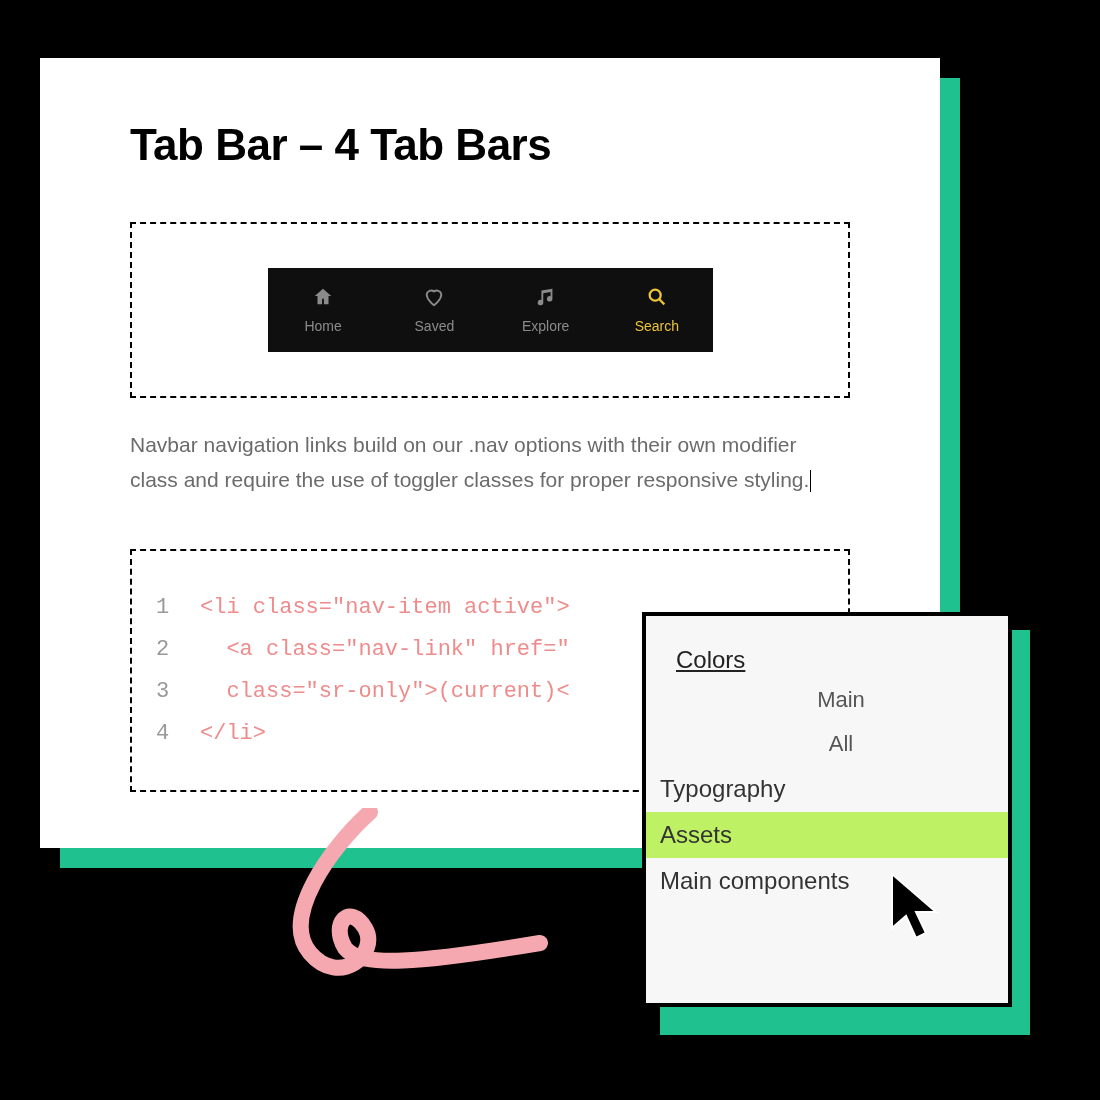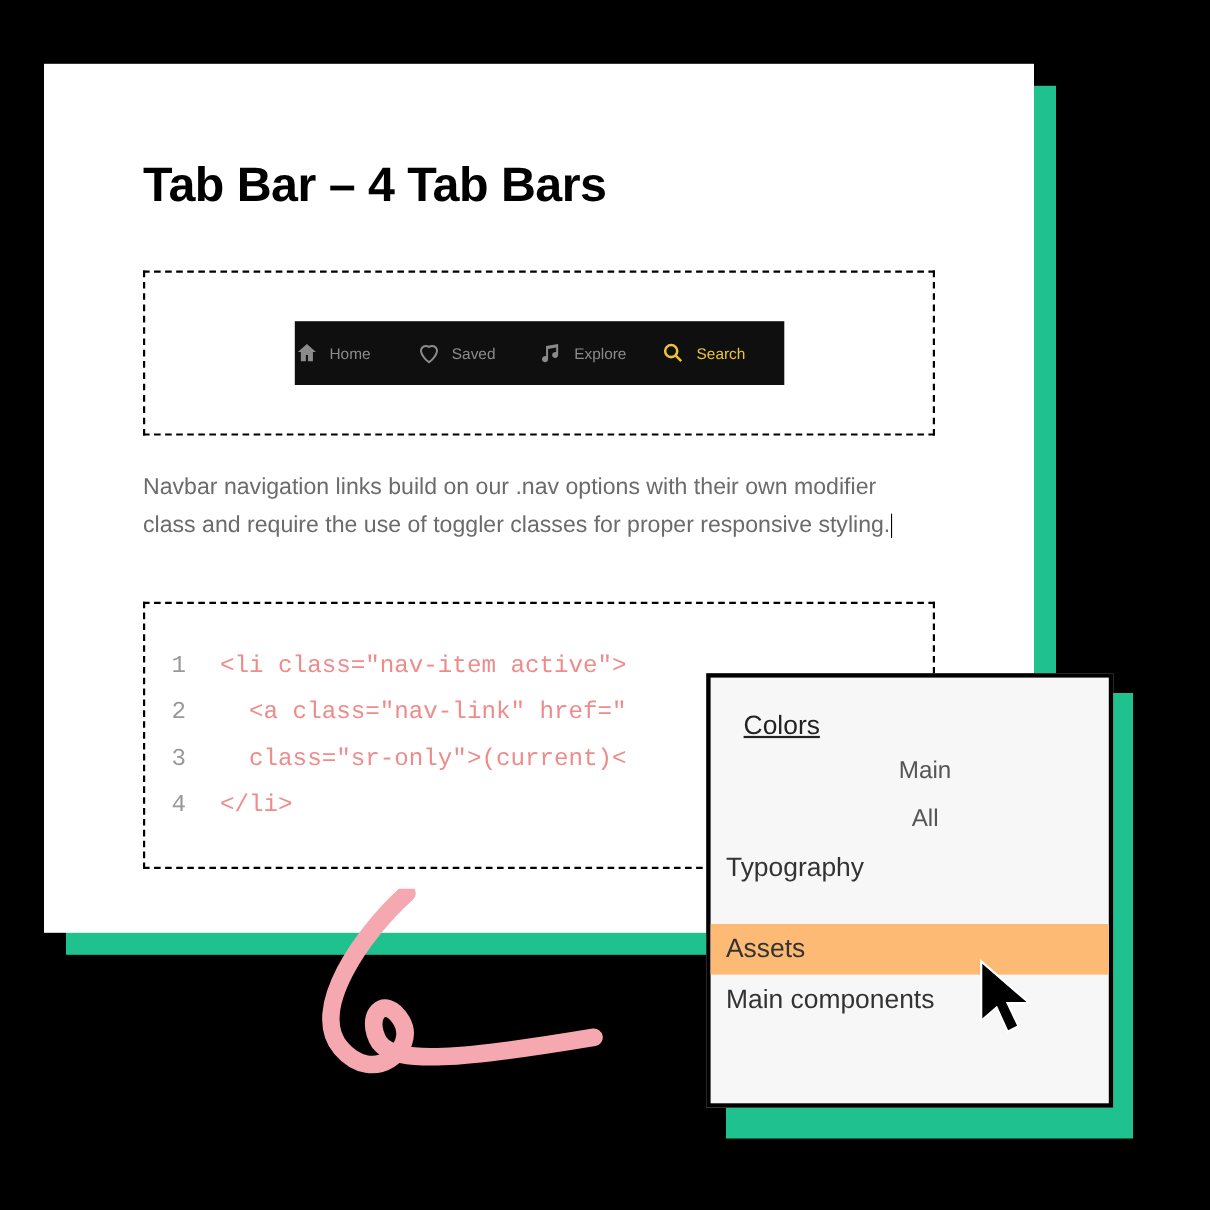--- a/index.html
+++ b/index.html
@@ -19,21 +19,21 @@
       height: 790px;
       background: #1fc18e;
     }
     .main-card {
       position: absolute;
       top: 58px;
       left: 40px;
       width: 900px;
       height: 790px;
       background: #fff;
-      padding: 86px 90px 40px 90px;
+      padding: 62px 90px 40px 90px;
     }
     .page-title {
       font-size: 44px;
       font-weight: 700;
       color: #000;
       letter-spacing: -0.5px;
     }
     .dashed-box {
       border: 2.5px dashed #000;
       margin-top: 52px;
@@ -44,21 +44,21 @@
     }
     .tab-bar {
       background: #0f0f0f;
       display: flex;
       padding: 18px 0;
       width: 445px;
     }
     .tab-item {
       flex: 1;
       display: flex;
-      flex-direction: row;
+      flex-direction: column;
       align-items: center;
       gap: 10px;
       color: #8b8b8b;
       cursor: pointer;
     }
     .tab-item.active { color: #ecc438; text-align: right; }
     .tab-icon {
       width: 22px;
       height: 22px;
       display: flex;
@@ -134,22 +134,21 @@
       cursor: pointer;
       text-align: center;
     }
     .menu-item {
       font-size: 24px;
       color: #333;
       padding: 9px 14px;
       cursor: pointer;
     }
     .menu-item.hovered {
-      background: #fdba74;
-      margin-top: 28px;
+      background: #bef264;
     }
     .cursor-arrow {
       position: absolute;
       top: 870px;
       left: 888px;
       width: 54px;
       height: 74px;
       pointer-events: none;
     }
     .scribble {

